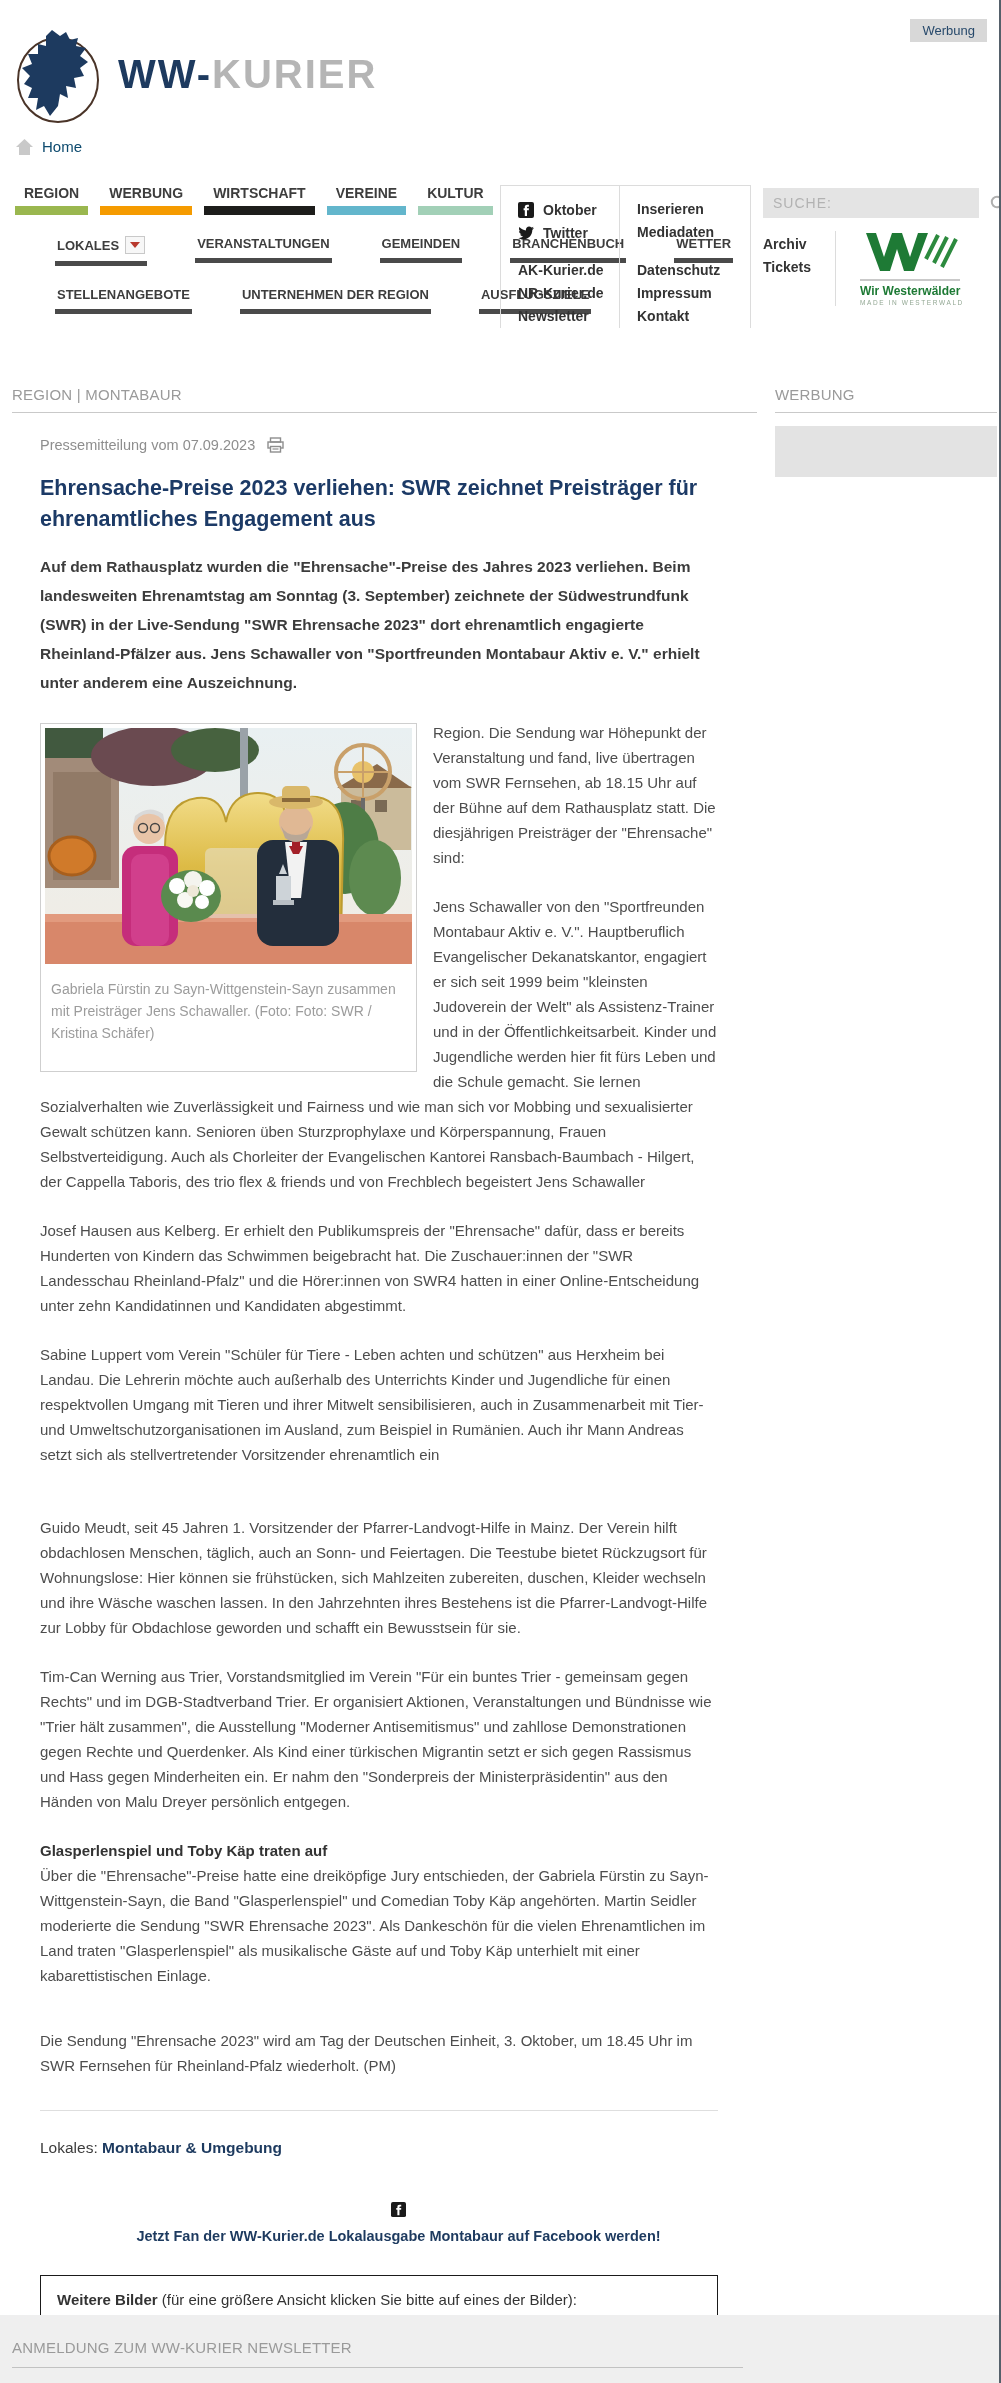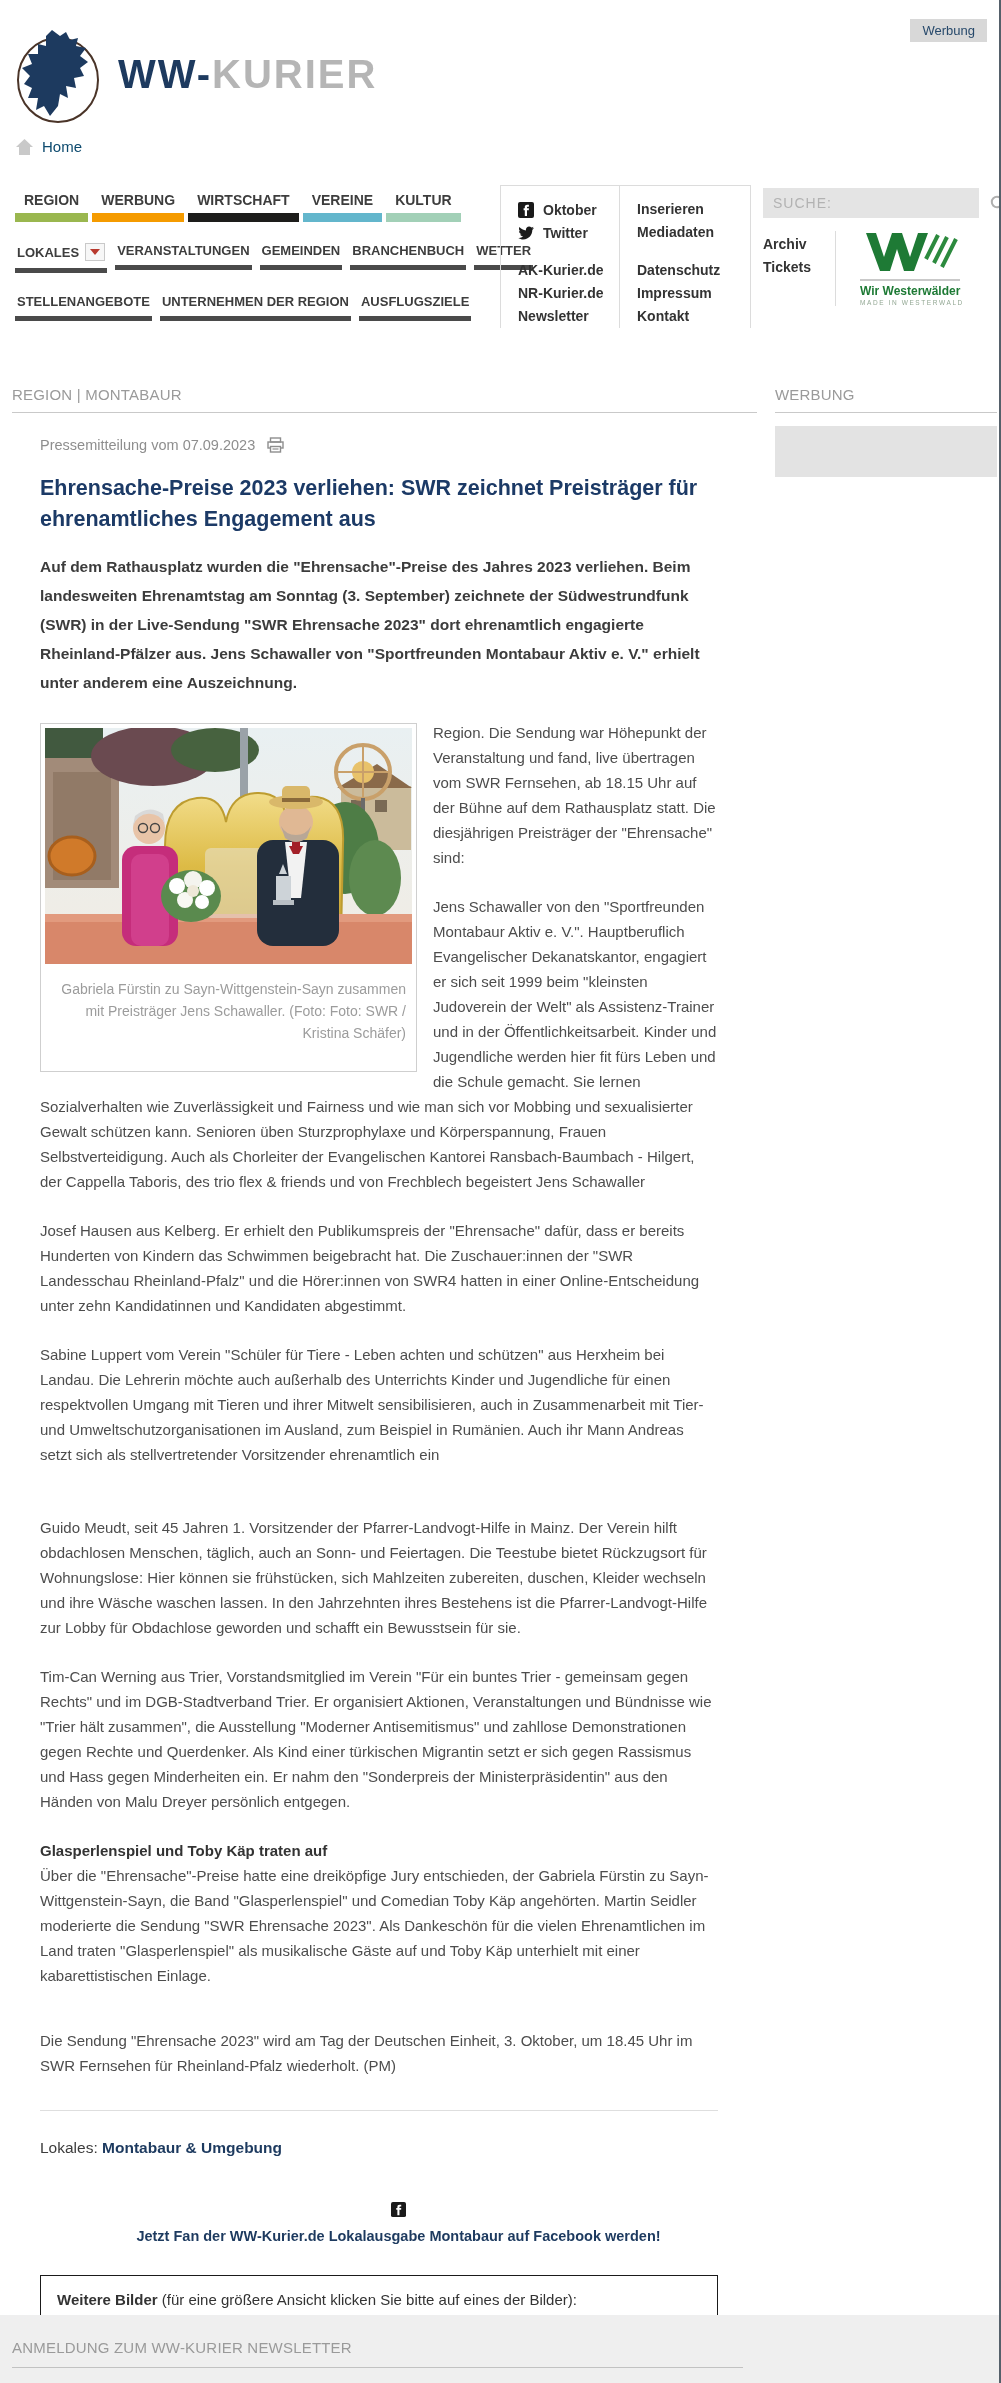--- a/index.html
+++ b/index.html
@@ -13,26 +13,26 @@
                  font-size:13px; padding:4px 12px; cursor:pointer; }
   .logo-row { display:flex; align-items:center; margin:24px 0 0 14px; cursor:pointer; }
   .logo-map { margin-right:12px; }
   .wordmark { font-size:40px; font-weight:700; letter-spacing:2px; line-height:1; }
   .wordmark .wm-a { color:#1d3a5f; }
   .wordmark .wm-b { color:#b5b5b5; }
   .home-row { display:flex; align-items:center; gap:9px; margin:14px 0 0 16px; font-size:15px; color:#0c4a6e; cursor:pointer; }
 
   .header-bottom { display:flex; margin-top:30px; align-items:flex-start; }
   .nav-block { width:500px; padding-left:15px; flex:none; }
-  .nav-row1 { display:flex; gap:4px;margin-top:7px; }
+  .nav-row1 { display:flex; gap:12px; }
   .nav1-item { text-align:center; font-weight:bold; font-size:14px; color:#3d3d3d; cursor:pointer; }
   .nav1-item .lbl { display:block; padding:0 9px; }
   .nav1-item .bar { display:block; height:9px; margin-top:5px; }
   .nav-row2, .nav-row3 { display:flex; gap:8px; margin-top:21px; }
-  .nav2-item { font-weight:bold; font-size:13px; color:#3d3d3d; cursor:pointer; }
+  .nav2-item { font-weight:bold; font-size:13px; color:#3d3d3d; cursor:pointer;margin-left:40px; }
   .nav2-item .lbl { display:flex; align-items:center; gap:6px; padding:0 2px; white-space:nowrap; }
   .nav2-item .bar { display:block; height:5px; background:#4a4a4a; margin-top:7px; }
   .dd-box { display:inline-flex; align-items:center; justify-content:center; width:20px; height:18px;
             border:1px solid #c9c9c9; background:#f7f7f7; cursor:pointer; }
   .dd-tri { width:0; height:0; border-left:5px solid transparent; border-right:5px solid transparent;
             border-top:6px solid #b8392e; }
 
   .header-links { flex:1; display:flex; align-items:stretch; }
   .hcol { border-left:1px solid #dcdcdc; padding:12px 0 0 17px; }
   .hcol-a { width:119px; border-top:1px solid #dcdcdc; }
@@ -68,21 +68,21 @@
   h1.article-title { margin:20px 0 0 28px; width:676px; font-size:21.5px; line-height:31px; color:#1c3a66; font-weight:bold; }
   .intro { margin:17px 0 0 28px; width:678px; font-size:15.5px; line-height:29px; font-weight:bold; color:#3c3c3c; }
 
   .article-body { margin:23px 0 0 28px; width:678px; font-size:15px; line-height:25px; color:#4d4d4d; }
   .article-body p { margin:0 0 24px 0; }
   .article-body p.mt-lg { margin-top:48px; }
   .article-body h2.subhead { font-size:15px; line-height:25px; color:#333; margin:0; font-weight:bold; }
   .photo-box { float:left; width:377px; border:1px solid #cfcfcf; background:#fff; padding:4px 4px 12px 4px;
                margin:3px 16px 4px 0; }
   .photo-box svg.photo { display:block; width:367px; height:236px; cursor:pointer; }
-  .caption { margin:14px 6px 15px 6px; font-size:14px; line-height:22px; color:#9c9c9c; text-align:right; }
+  .caption { margin:14px 6px 15px 6px; font-size:14px; line-height:22px; color:#9c9c9c; text-align:left; }
 
   .light-rule { border:none; border-top:1px solid #dedede; margin:32px 0 0 0; width:678px; }
   .lokales-row { margin:24px 0 0 0; font-size:15.5px; color:#3c3c3c; }
   .lokales-row .loc-link { font-weight:bold; color:#1d3a5f; cursor:pointer; }
 
   .fb-cta { display:flex; align-items:center; gap:11px; margin:42px 0 0 28px;flex-direction:column; }
   .fb-cta .cta-text { font-size:14.5px; font-weight:bold; color:#1d3a5f; cursor:pointer; }
 
   .more-box { margin:31px 0 0 28px; width:678px; border:1px solid #1a1a1a; padding:15px 16px 12px 16px; }
   .more-title { font-size:15px; color:#333; }

